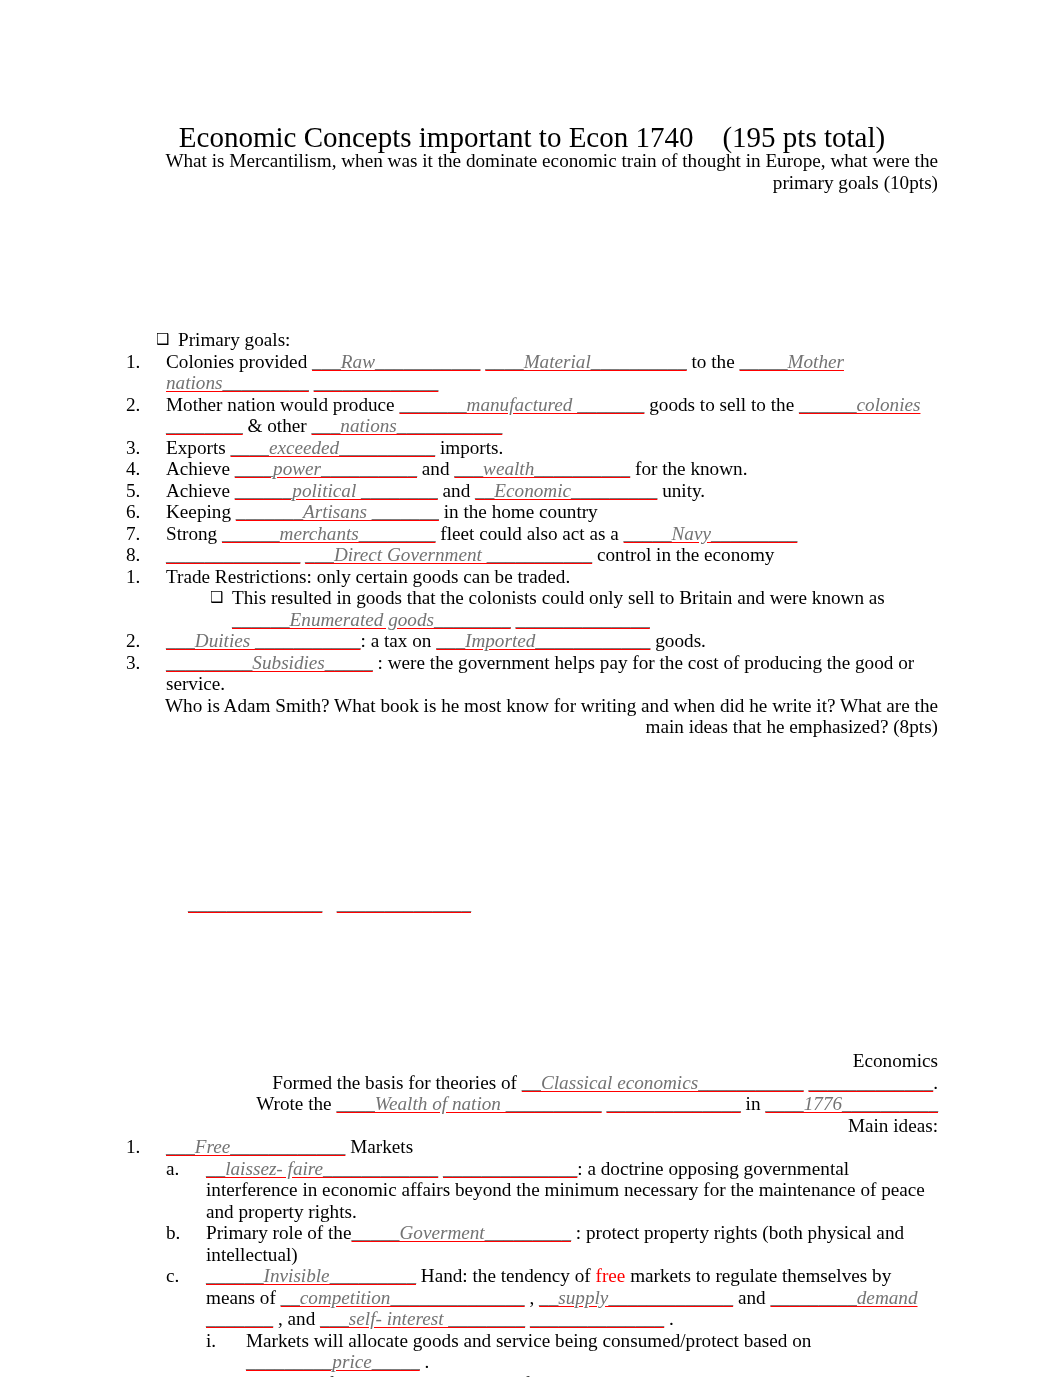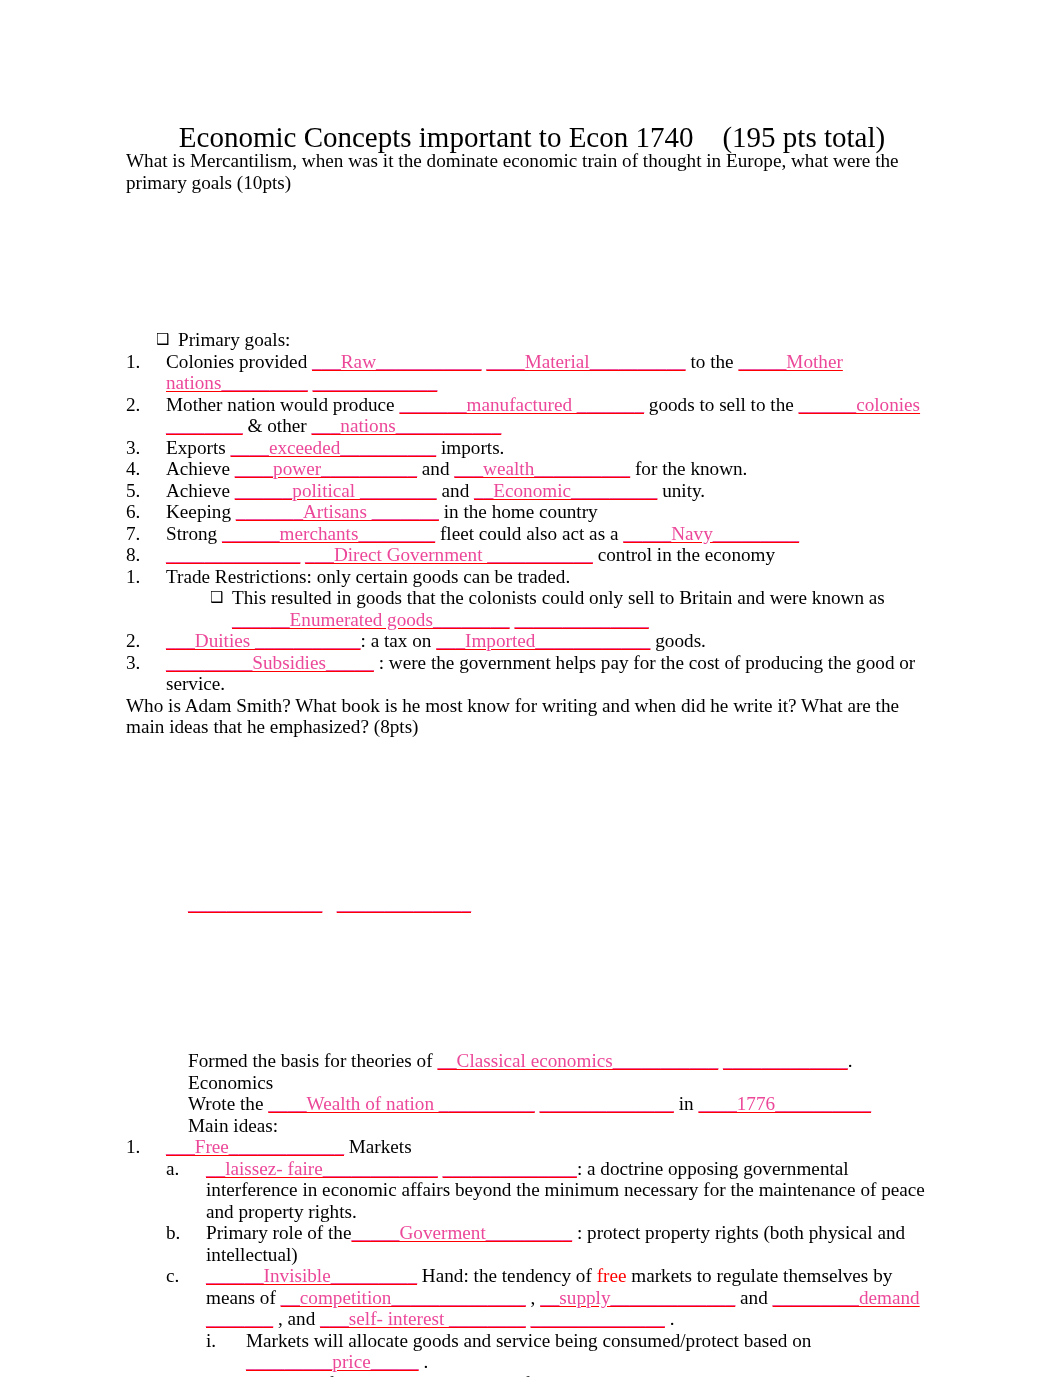--- a/index.html
+++ b/index.html
@@ -31,30 +31,31 @@
   }
   .title {
     text-align: center;
     font-size: 29px;
     line-height: 26px;
     margin: 0 0 0 0;
     white-space: pre;
   }
   .para {
     margin: 0;
-    text-align: left;
+    text-align: right;
   }
   .red {
     color: #ff0000;
   }
   .blank {
-    color: #ec4899;
+    color: #737373;
     text-decoration: underline;
     text-decoration-color: #ff0000;
     text-underline-offset: 2px;
+    font-style: italic;
   }
   
   .gap-a { height: 136px; }
   .gap-b { height: 136px; }
 
   
   ul.bullets {
     list-style: none;
     margin: 0;
     padding: 0 0 0 30px;
@@ -152,25 +153,25 @@
 
     <div class="standalone-blanks">
       <span class="blank">______________</span>
       <span>&nbsp;</span>
       <span class="blank">______________</span>
     </div>
 
     <div class="gap-b"></div>
 
     <div class="economics-block">
+      <div class="para">Economics</div>
+
       <div class="para">
         <span>Formed the basis for theories of </span><span class="blank">__Classical economics___________</span><span> </span><span class="blank">_____________</span><span>.</span>
       </div>
-
-      <div class="para">Economics</div>
 
       <div class="para">
         <span>Wrote the </span><span class="blank">____Wealth of nation __________</span><span>  </span><span class="blank">______________</span><span> </span><span>in </span><span class="blank">____1776__________</span>
       </div>
 
       <div class="para">Main ideas:</div>
     </div>
 
     <div class="bottom-clip">
       <ol class="num lvl2" id="ideas-list">

